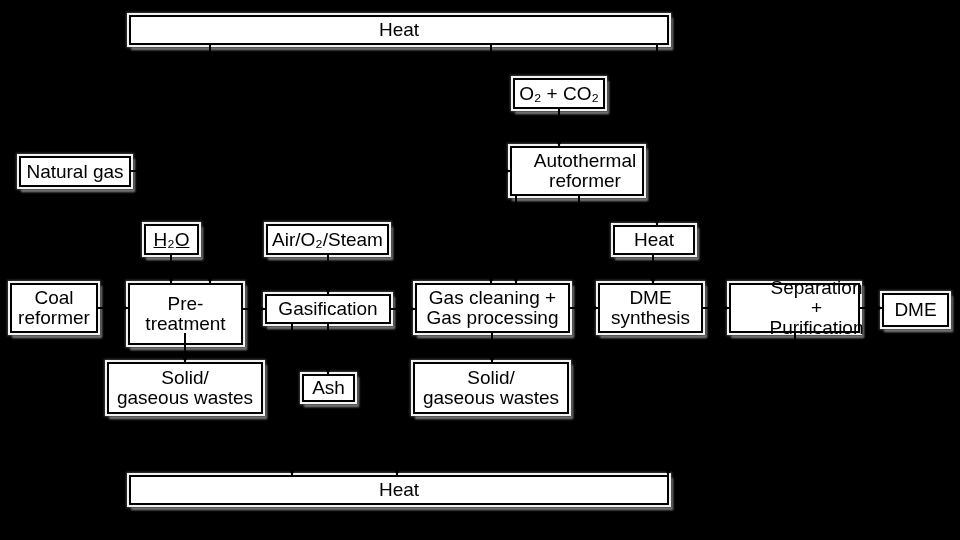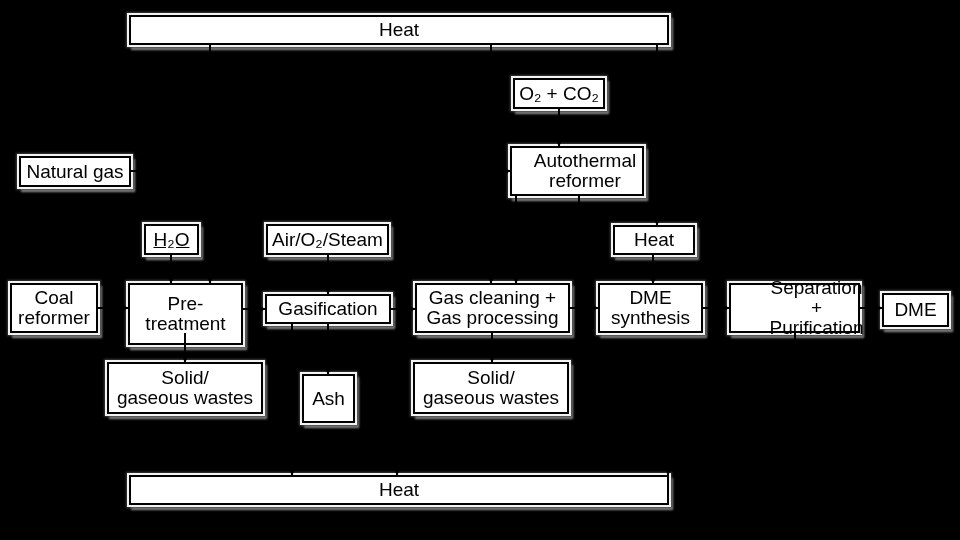--- a/index.html
+++ b/index.html
@@ -58,21 +58,21 @@
     <div class="node" style="left: 265px; top: 294px; width: 126px; height: 30px;">Gasification</div>
     <div class="node" style="left: 415px; top: 283px; width: 155px; height: 50px;">Gas cleaning +
 Gas processing</div>
     <div class="node" style="left: 598px; top: 283px; width: 105px; height: 50px;">DME
 synthesis</div>
     <div class="node" style="left: 729px; top: 283px; width: 131px; height: 50px; padding-left: 44px;">Separation +
 Purification</div>
     <div class="node" style="left: 882px; top: 293px; width: 67px; height: 34px;">DME</div>
     <div class="node" style="left: 107px; top: 362px; width: 156px; height: 52px;">Solid/
 gaseous wastes</div>
-    <div class="node" style="left: 302px; top: 374px; width: 53px; height: 49px;">Ash</div>
+    <div class="node" style="left: 302px; top: 374px; width: 53px; height: 28px;">Ash</div>
     <div class="node" style="left: 413px; top: 362px; width: 156px; height: 52px;">Solid/
 gaseous wastes</div>
     <div class="node" style="left: 129px; top: 475px; width: 540px; height: 30px;">Heat</div>
     <svg id="connector-layer" viewBox="0 0 960 540">
       <defs>
         <marker id="arrowhead" markerUnits="userSpaceOnUse" markerWidth="10" markerHeight="9" refX="9" refY="4.5" orient="auto">
           <path d="M0,0 L10,4.5 L0,9 Z" fill="#000000"></path>
         </marker>
       </defs>
       <polyline points="210,45 210,283" fill="none" stroke="#000000" stroke-width="2" marker-end="url(#arrowhead)"></polyline>

